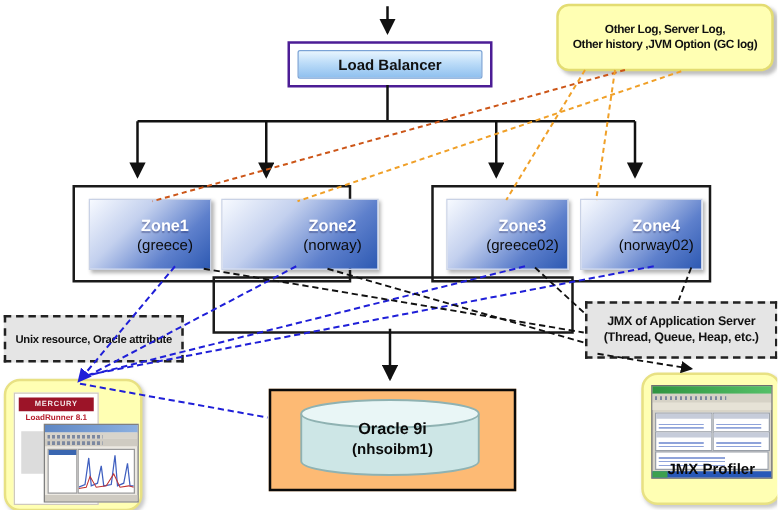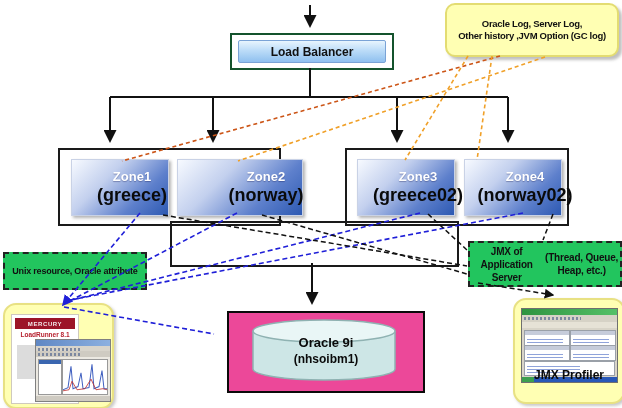--- a/index.html
+++ b/index.html
@@ -1,47 +1,47 @@
 <!DOCTYPE html>
 <html><head>
 <meta charset="utf-8">
 <style>
   html,body{margin:0;padding:0;background:#ffffff;}
   .canvas{position:relative;width:622px;height:408px;background:#ffffff;overflow:hidden;
           font-family:"Liberation Sans", sans-serif;}
   .abs{position:absolute;}
   
-  .lb-outer{left:230px;top:33px;width:160px;height:33px;border:2px solid #14532d;background:#fff;}
+  .lb-outer{left:230px;top:33px;width:160px;height:33px;border:2px solid #4c1d95;background:#fff;}
   .lb-btn{left:6px;top:5px;right:6px;bottom:5px;border:1px solid #7aa3d6;border-radius:2px;
           background:linear-gradient(180deg,#e8f5fe 0%,#bcdcf8 45%,#8fc0ef 100%);
           display:flex;align-items:center;justify-content:center;font-size:12px;font-weight:bold;color:#111;}
   
   .log-callout{left:445px;top:3px;width:170px;height:50px;background:#ffffb3;border:2px solid #e3dc72;
           border-radius:10px;box-shadow:3px 3px 3px rgba(140,140,140,.55);
           display:flex;flex-direction:column;align-items:center;justify-content:center;
           font-size:9.5px;font-weight:bold;color:#111;letter-spacing:-0.3px;line-height:12px;text-align:center;}
   
   .group{border:2px solid #1a1a1a;background:#ffffff;}
   .g1{left:58px;top:148px;width:219px;height:74px;}
   .g2{left:345px;top:148px;width:220px;height:74px;}
   .zone{position:absolute;top:9px;width:96px;height:55px;border:1px solid #c9d2e6;
         background:linear-gradient(135deg,#f7faff 0%,#c3d0ee 35%,#5e80cc 70%,#2d59b2 100%);
         box-shadow:2px 2px 3px rgba(0,0,0,.3);display:flex;flex-direction:column;
         align-items:center;justify-content:center;}
   .zone-name{font-size:13px;font-weight:bold;color:#ffffff;text-shadow:0 1px 1px rgba(0,0,60,.3);margin-left:24px;}
-  .zone-host{font-size:18px;font-weight:bold;color:#0a0a0a;margin-top:1px;margin-left:24px;}
+  .zone-host{font-size:12px;font-weight:normal;color:#0a0a0a;margin-top:1px;margin-left:24px;}
   
   .connector{left:170px;top:221px;width:285px;height:42px;border:2px solid #1a1a1a;background:transparent;}
   
-  .dashed-box{border:2px dashed #222;background:#22c55e;display:flex;flex-direction:row;
+  .dashed-box{border:2px dashed #222;background:#e5e5e5;display:flex;flex-direction:column;
         align-items:center;justify-content:center;text-align:center;font-weight:bold;color:#111;}
   .unix-box{left:3px;top:252px;width:140px;height:34px;font-size:9px;letter-spacing:-0.2px;}
   .jmx-box{left:468px;top:241px;width:150px;height:42px;font-size:10px;letter-spacing:-0.2px;line-height:13px;}
   
-  .oracle-outer{left:227px;top:311px;width:194px;height:78px;border:2.5px solid #0a0a0a;background:#ec4899;}
+  .oracle-outer{left:215px;top:311px;width:194px;height:78px;border:2.5px solid #0a0a0a;background:#fdba74;}
   .oracle-name{left:0;right:0;top:22px;text-align:center;font-size:13px;font-weight:bold;color:#0a0a0a;}
   .oracle-host{left:0;right:0;top:39px;text-align:center;font-size:12px;font-weight:bold;color:#0a0a0a;}
   
   .thumb{background:#ffffb3;border:2px solid #e8e183;border-radius:13px;box-shadow:2px 2px 3px rgba(150,150,150,.5);}
   .lr-thumb{left:3px;top:303px;width:107px;height:102px;}
   .lr-sheet{left:6px;top:9px;width:66px;height:88px;background:#ffffff;border:1px solid #cfc9bd;}
   .lr-banner{left:3px;top:3px;right:3px;height:11px;background:#9c1428;color:#f3e9ea;font-size:6px;
              font-weight:bold;letter-spacing:.6px;display:flex;align-items:center;justify-content:center;}
   .lr-product{left:0;right:0;top:16px;text-align:center;font-size:6.5px;font-weight:bold;color:#b6202e;}
   .lr-shape{left:5px;top:30px;width:22px;height:34px;background:#dcdcdc;}
@@ -73,21 +73,21 @@
 </head>
 <body>
 
 <div class="canvas">
 
   <div class="abs lb-outer">
     <div class="abs lb-btn">Load Balancer</div>
   </div>
 
   <div class="abs log-callout">
-    <div>Oracle Log, Server Log,</div>
+    <div>Other Log, Server Log,</div>
     <div>Other history ,JVM Option (GC log)</div>
   </div>
 
   <div class="abs group g1">
     <div class="zone" style="left:11px;">
       <div class="zone-name">Zone1</div>
       <div class="zone-host">(greece)</div>
     </div>
     <div class="zone" style="left:117px;padding-left:28px;">
       <div class="zone-name">Zone2</div>

